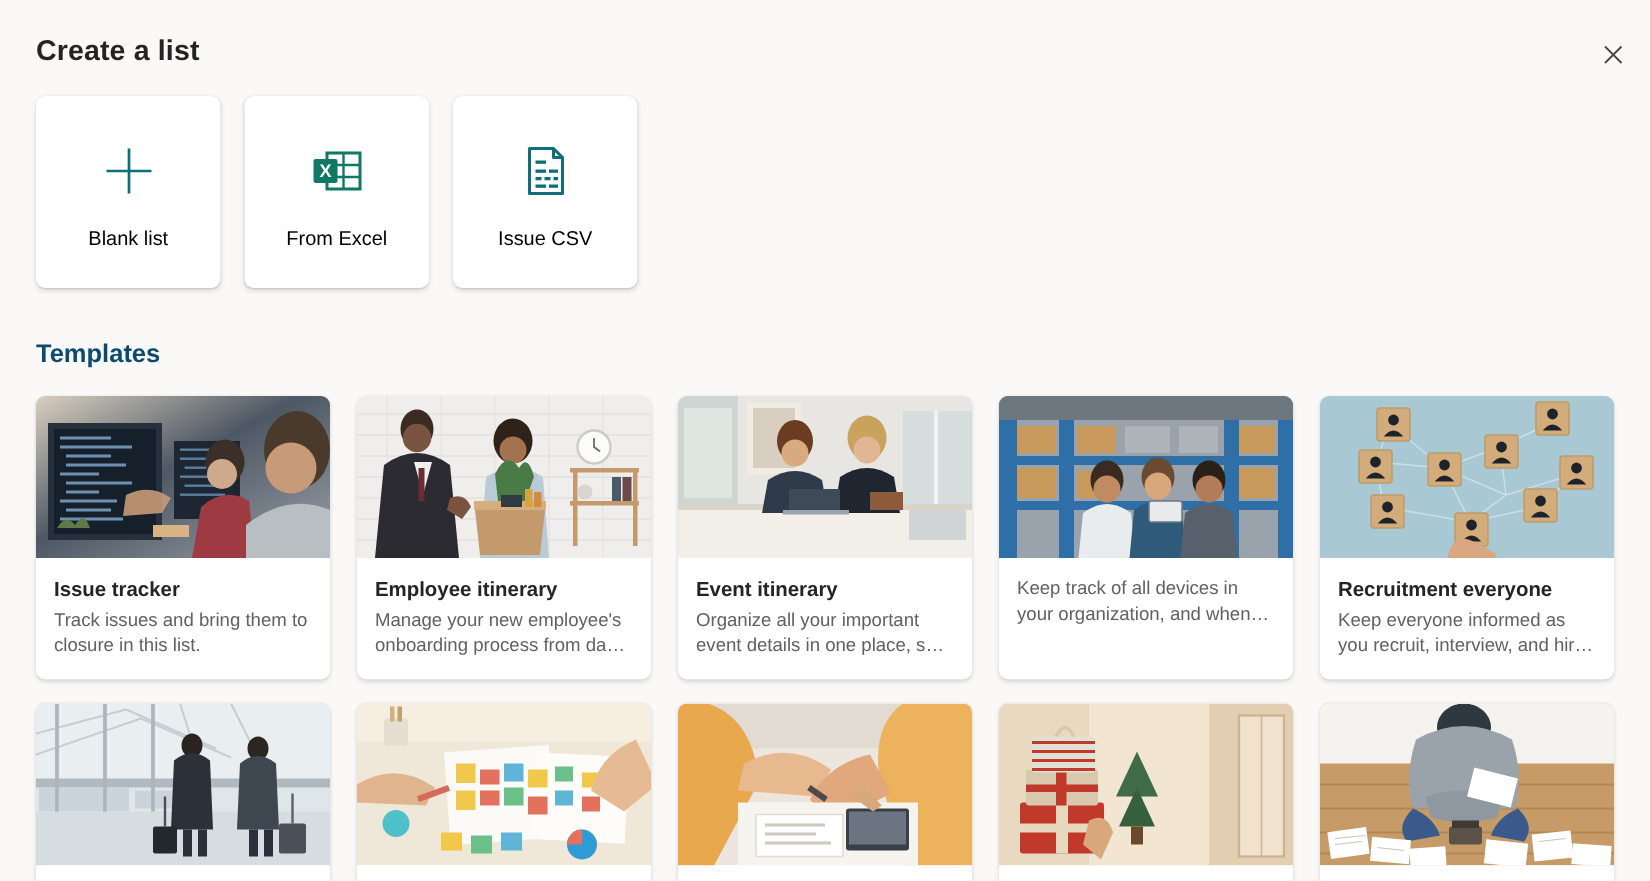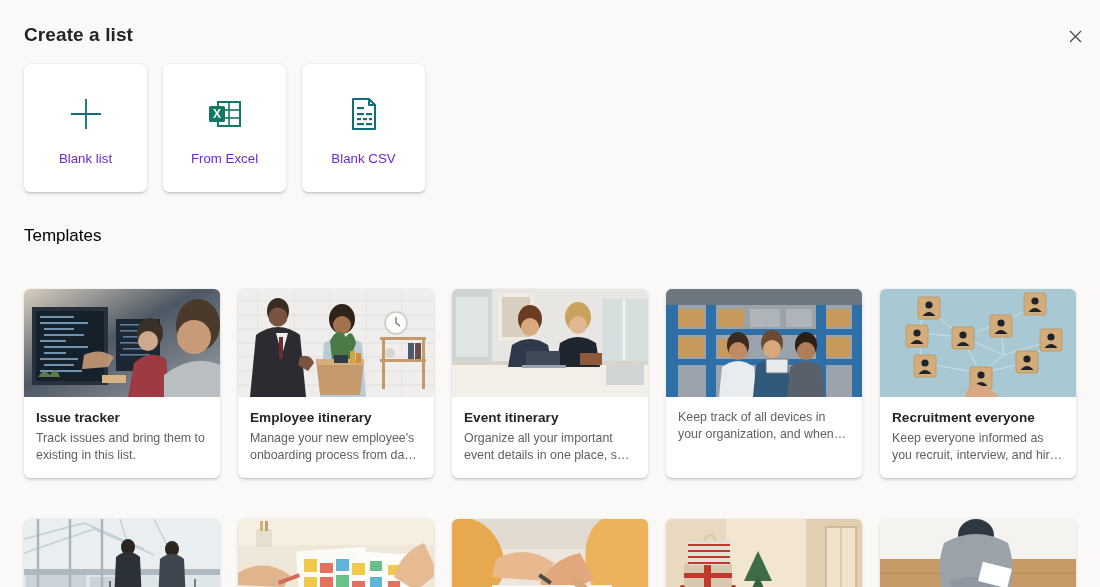--- a/index.html
+++ b/index.html
@@ -33,39 +33,39 @@
   .create-card {
     width: 123px; height: 128px;
     background: #ffffff; border-radius: 6px;
     box-shadow: 0 .3px .9px rgba(0,0,0,.10), 0 1.6px 3.6px rgba(0,0,0,.13);
     display: flex; flex-direction: column;
     align-items: center; justify-content: center;
     cursor: pointer; user-select: none;
   }
   .create-card .ci { height: 46px; display:flex; align-items:center; justify-content:center; }
   .create-card .clabel {
-    margin-top: 14px; font-size: 13.3px; color: #6d28d9; text-align: center;
+    margin-top: 14px; font-size: 13.3px; color: #000000; text-align: center;
     white-space: nowrap;
   }
 
   
   .section-title {
     position: absolute; left: 24px; top: 226px;
-    font-size: 17px; font-weight: 400; color: #000000;
+    font-size: 17px; font-weight: 700; color: #0c4a6e;
   }
   .tpl-grid {
     position: absolute; left: 24px; top: 264px;
     display: grid;
     grid-template-columns: repeat(5, 196px);
     column-gap: 18px; row-gap: 16px;
   }
   .tpl-card {
     width: 196px; background: #ffffff; border-radius: 6px;
     box-shadow: 0 .3px .9px rgba(0,0,0,.10), 0 1.6px 3.6px rgba(0,0,0,.13);
-    overflow: hidden; cursor: pointer; margin-top: 25px;
+    overflow: hidden; cursor: pointer;
   }
   .tpl-thumb { width: 196px; height: 108px; position: relative; overflow: hidden; }
   .tpl-thumb svg { position: absolute; inset: 0; width: 100%; height: 100%; display:block; }
   .tpl-body { padding: 12px 12px 14px 12px; }
   .tpl-name {
     font-size: 13.6px; font-weight: 600; color: #242424;
     line-height: 18px; margin-bottom: 3px;
     white-space: nowrap; overflow: hidden; text-overflow: ellipsis;
   }
   .tpl-desc {
@@ -125,21 +125,21 @@
             <rect x="13" y="19" width="7" height="2.2"></rect>
               <rect x="22" y="19" width="6" height="2.2"></rect>
             <rect x="13" y="24" width="4" height="2.2"></rect>
               <rect x="19" y="24" width="4" height="2.2"></rect>
               <rect x="25" y="24" width="3" height="2.2"></rect>
             <rect x="13" y="29" width="7" height="2.2"></rect>
               <rect x="22" y="29" width="6" height="2.2"></rect>
           </g>
         </svg>
       </span>
-      <span class="clabel">Blank CSV</span>
+      <span class="clabel">Issue CSV</span>
     </div>
   </div>
 
   <div class="section-title">Templates</div>
 
   <div class="tpl-grid">
 
     <div class="tpl-card">
       <div class="tpl-thumb">
         <svg viewBox="0 0 196 108" preserveAspectRatio="none">
@@ -181,21 +181,21 @@
           <ellipse cx="174" cy="36" rx="22" ry="26" fill="#4a3a2c"></ellipse>
           <circle cx="170" cy="48" r="17" fill="#c79a78"></circle>
           <path d="M140 86 q28 -22 56 -10 v32 h-56 z" fill="#b9bec2"></path>
           <path d="M60 66 q16 -8 30 2 l-6 10 -26 2 z" fill="#c79a78" opacity=".9"></path>
           <rect x="78" y="86" width="24" height="8" fill="#d9b383"></rect>
           <path d="M14 88 q6 -10 12 -2 q6 -10 10 2 z" fill="#5d7a4a"></path>
         </svg>
       </div>
       <div class="tpl-body">
         <div class="tpl-name">Issue tracker</div>
-        <div class="tpl-desc">Track issues and bring them to existing in this list.</div>
+        <div class="tpl-desc">Track issues and bring them to closure in this list.</div>
       </div>
     </div>
 
     <div class="tpl-card">
       <div class="tpl-thumb">
         <svg viewBox="0 0 196 108" preserveAspectRatio="none">
           <rect width="196" height="108" fill="#efeeec"></rect>
           <g stroke="#e2e0dd" stroke-width="1">
             <line x1="0" y1="12" x2="196" y2="12"></line>
               <line x1="0" y1="26" x2="196" y2="26"></line>

